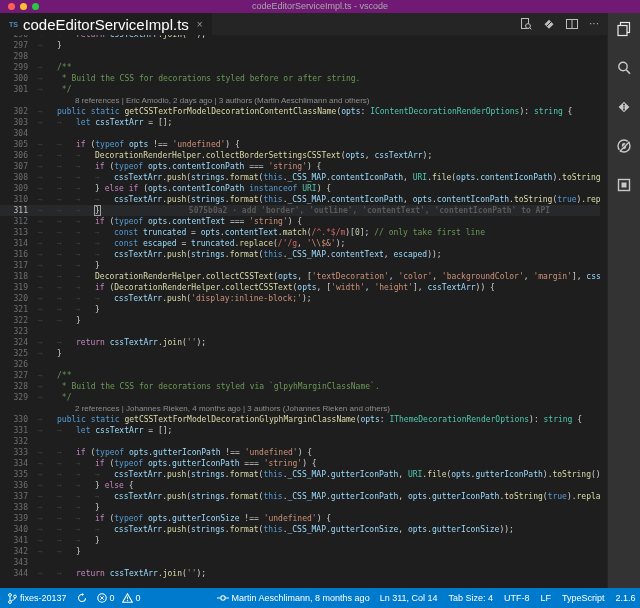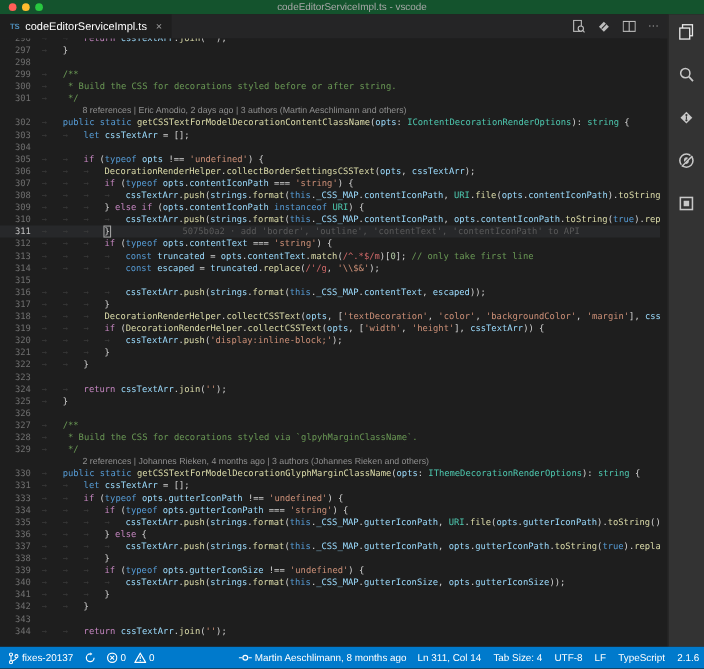--- a/index.html
+++ b/index.html
@@ -1,43 +1,43 @@
 <!DOCTYPE html>
 <html><head>
 <meta charset="utf-8">
 <style>
   html,body{margin:0;padding:0;background:#1e1e1e;}
   #window{position:relative;width:640px;height:608px;overflow:hidden;background:#1e1e1e;font-family:"Liberation Sans",sans-serif;}
   
-  #titlebar{position:absolute;top:0;left:0;right:0;height:13px;background:#14532d;display:flex;align-items:center;}
+  #titlebar{position:absolute;top:0;left:0;right:0;height:13px;background:#701a75;display:flex;align-items:center;}
   .traffic{position:absolute;left:8px;top:3px;display:flex;gap:5px;}
   .light{width:7px;height:7px;border-radius:50%;}
   #title-text{width:100%;text-align:center;font-size:9px;color:#a9a9a9;line-height:13px;}
   
   #tabbar{position:absolute;top:13px;left:0;right:33px;height:22px;background:#252526;display:flex;}
   #tab{background:#1e1e1e;height:100%;display:flex;align-items:center;padding:0 9px;gap:5px;}
   .ts-badge{font-size:7px;font-weight:bold;color:#4d8cb8;}
-  #tab-label{font-size:10px;color:#ffffff;}
+  #tab-label{font-size:15px;color:#ffffff;}
   .tab-close{font-size:10px;color:#9a9a9a;margin-left:3px;}
   #editor-actions{position:absolute;right:8px;top:0;height:22px;display:flex;align-items:center;gap:11px;}
   .action-ic{width:12px;height:12px;display:inline-block;}
   
   #editor{position:absolute;top:35px;left:0;width:600px;bottom:20px;overflow:hidden;background:#1e1e1e;
           font-family:"DejaVu Sans Mono","Liberation Mono",monospace;font-size:8px;}
   #editor-lines{margin-top:-6px;}
   .line{height:11px;line-height:11px;white-space:pre;position:relative;}
   .line.current{background:#27282a;}
   .gutter{display:inline-block;width:28px;padding-right:10px;text-align:right;color:#6f6f6f;font-size:8px;}
   .line.current .gutter{color:#c0c0c0;}
   .tab{display:inline-block;width:19px;color:#3b3b3b;}
   .tk-p{color:#d4d4d4}.tk-k{color:#c586c0}.tk-b{color:#569cd6}.tk-f{color:#dcdcaa}
   .tk-t{color:#4ec9b0}.tk-v{color:#9cdcfe}.tk-s{color:#ce9178}.tk-c{color:#6a9955}
   .tk-r{color:#d16969}.tk-n{color:#b5cea8}
   .tk-cur{color:#d4d4d4;outline:1px solid #9f9f9f;}
-  .blame{color:#5a5a5a;margin-left:66px;font-size:8px;}
+  .blame{color:#5a5a5a;margin-left:89px;font-size:8px;font-weight:bold;}
   .codelens{height:11px;line-height:11px;padding-left:75px;color:#8f8f8f;font-family:"Liberation Sans",sans-serif;font-size:8px;white-space:pre;}
   
   #activitybar{position:absolute;top:13px;right:0;width:33px;bottom:20px;background:#333333;border-left:1px solid #252525;display:flex;flex-direction:column;align-items:center;padding-top:6px;gap:19px;box-sizing:border-box;}
   .act-ic{width:20px;height:20px;display:flex;align-items:center;justify-content:center;}
   
   #statusbar{position:absolute;left:0;right:0;bottom:0;height:20px;background:#007acc;display:flex;align-items:center;color:#ffffff;font-size:9px;padding:0 8px;box-sizing:border-box;gap:10px;white-space:nowrap;}
   .sb-item{display:flex;align-items:center;gap:3px;}
   .sb-right{margin-left:auto;display:flex;align-items:center;gap:11px;}
   #sb-blame{margin-left:66px;}
   svg{display:block;}
@@ -101,38 +101,38 @@
         <div class="line"><span class="gutter">305</span><span class="tab">→</span><span class="tab">→</span><span class="tk-k">if</span><span class="tk-p"> (</span><span class="tk-b">typeof</span><span class="tk-p"> </span><span class="tk-v">opts</span><span class="tk-p"> !== </span><span class="tk-s">'undefined'</span><span class="tk-p">) {</span></div>
         <div class="line"><span class="gutter">306</span><span class="tab">→</span><span class="tab">→</span><span class="tab">→</span><span class="tk-f">DecorationRenderHelper</span><span class="tk-p">.</span><span class="tk-f">collectBorderSettingsCSSText</span><span class="tk-p">(</span><span class="tk-v">opts</span><span class="tk-p">, </span><span class="tk-v">cssTextArr</span><span class="tk-p">);</span></div>
         <div class="line"><span class="gutter">307</span><span class="tab">→</span><span class="tab">→</span><span class="tab">→</span><span class="tk-k">if</span><span class="tk-p"> (</span><span class="tk-b">typeof</span><span class="tk-p"> </span><span class="tk-v">opts</span><span class="tk-p">.</span><span class="tk-v">contentIconPath</span><span class="tk-p"> === </span><span class="tk-s">'string'</span><span class="tk-p">) {</span></div>
         <div class="line"><span class="gutter">308</span><span class="tab">→</span><span class="tab">→</span><span class="tab">→</span><span class="tab">→</span><span class="tk-v">cssTextArr</span><span class="tk-p">.</span><span class="tk-f">push</span><span class="tk-p">(</span><span class="tk-v">strings</span><span class="tk-p">.</span><span class="tk-f">format</span><span class="tk-p">(</span><span class="tk-b">this</span><span class="tk-p">.</span><span class="tk-v">_CSS_MAP</span><span class="tk-p">.</span><span class="tk-v">contentIconPath</span><span class="tk-p">, </span><span class="tk-t">URI</span><span class="tk-p">.</span><span class="tk-f">file</span><span class="tk-p">(</span><span class="tk-v">opts</span><span class="tk-p">.</span><span class="tk-v">contentIconPath</span><span class="tk-p">).</span><span class="tk-f">toString</span></div>
         <div class="line"><span class="gutter">309</span><span class="tab">→</span><span class="tab">→</span><span class="tab">→</span><span class="tk-p">} </span><span class="tk-k">else</span><span class="tk-p"> </span><span class="tk-k">if</span><span class="tk-p"> (</span><span class="tk-v">opts</span><span class="tk-p">.</span><span class="tk-v">contentIconPath</span><span class="tk-p"> </span><span class="tk-b">instanceof</span><span class="tk-p"> </span><span class="tk-t">URI</span><span class="tk-p">) {</span></div>
         <div class="line"><span class="gutter">310</span><span class="tab">→</span><span class="tab">→</span><span class="tab">→</span><span class="tab">→</span><span class="tk-v">cssTextArr</span><span class="tk-p">.</span><span class="tk-f">push</span><span class="tk-p">(</span><span class="tk-v">strings</span><span class="tk-p">.</span><span class="tk-f">format</span><span class="tk-p">(</span><span class="tk-b">this</span><span class="tk-p">.</span><span class="tk-v">_CSS_MAP</span><span class="tk-p">.</span><span class="tk-v">contentIconPath</span><span class="tk-p">, </span><span class="tk-v">opts</span><span class="tk-p">.</span><span class="tk-v">contentIconPath</span><span class="tk-p">.</span><span class="tk-f">toString</span><span class="tk-p">(</span><span class="tk-b">true</span><span class="tk-p">).</span><span class="tk-f">replace</span></div>
         <div class="line current"><span class="gutter">311</span><span class="tab">→</span><span class="tab">→</span><span class="tab">→</span><span class="tk-cur">}</span><span class="blame">5075b0a2 · add 'border', 'outline', 'contentText', 'contentIconPath' to API</span></div>
         <div class="line"><span class="gutter">312</span><span class="tab">→</span><span class="tab">→</span><span class="tab">→</span><span class="tk-k">if</span><span class="tk-p"> (</span><span class="tk-b">typeof</span><span class="tk-p"> </span><span class="tk-v">opts</span><span class="tk-p">.</span><span class="tk-v">contentText</span><span class="tk-p"> === </span><span class="tk-s">'string'</span><span class="tk-p">) {</span></div>
         <div class="line"><span class="gutter">313</span><span class="tab">→</span><span class="tab">→</span><span class="tab">→</span><span class="tab">→</span><span class="tk-b">const</span><span class="tk-p"> </span><span class="tk-v">truncated</span><span class="tk-p"> = </span><span class="tk-v">opts</span><span class="tk-p">.</span><span class="tk-v">contentText</span><span class="tk-p">.</span><span class="tk-f">match</span><span class="tk-p">(</span><span class="tk-r">/^.*$/m</span><span class="tk-p">)[</span><span class="tk-n">0</span><span class="tk-p">]; </span><span class="tk-c">// only take first line</span></div>
         <div class="line"><span class="gutter">314</span><span class="tab">→</span><span class="tab">→</span><span class="tab">→</span><span class="tab">→</span><span class="tk-b">const</span><span class="tk-p"> </span><span class="tk-v">escaped</span><span class="tk-p"> = </span><span class="tk-v">truncated</span><span class="tk-p">.</span><span class="tk-f">replace</span><span class="tk-p">(</span><span class="tk-r">/'/g</span><span class="tk-p">, </span><span class="tk-s">'\\$&amp;'</span><span class="tk-p">);</span></div>
-        <div class="line"><span class="gutter">315</span></div>
         <div class="line"><span class="gutter">316</span><span class="tab">→</span><span class="tab">→</span><span class="tab">→</span><span class="tab">→</span><span class="tk-v">cssTextArr</span><span class="tk-p">.</span><span class="tk-f">push</span><span class="tk-p">(</span><span class="tk-v">strings</span><span class="tk-p">.</span><span class="tk-f">format</span><span class="tk-p">(</span><span class="tk-b">this</span><span class="tk-p">.</span><span class="tk-v">_CSS_MAP</span><span class="tk-p">.</span><span class="tk-v">contentText</span><span class="tk-p">, </span><span class="tk-v">escaped</span><span class="tk-p">));</span></div>
         <div class="line"><span class="gutter">317</span><span class="tab">→</span><span class="tab">→</span><span class="tab">→</span><span class="tk-p">}</span></div>
         <div class="line"><span class="gutter">318</span><span class="tab">→</span><span class="tab">→</span><span class="tab">→</span><span class="tk-f">DecorationRenderHelper</span><span class="tk-p">.</span><span class="tk-f">collectCSSText</span><span class="tk-p">(</span><span class="tk-v">opts</span><span class="tk-p">, [</span><span class="tk-s">'textDecoration'</span><span class="tk-p">, </span><span class="tk-s">'color'</span><span class="tk-p">, </span><span class="tk-s">'backgroundColor'</span><span class="tk-p">, </span><span class="tk-s">'margin'</span><span class="tk-p">], </span><span class="tk-v">cssTextArr</span></div>
         <div class="line"><span class="gutter">319</span><span class="tab">→</span><span class="tab">→</span><span class="tab">→</span><span class="tk-k">if</span><span class="tk-p"> (</span><span class="tk-f">DecorationRenderHelper</span><span class="tk-p">.</span><span class="tk-f">collectCSSText</span><span class="tk-p">(</span><span class="tk-v">opts</span><span class="tk-p">, [</span><span class="tk-s">'width'</span><span class="tk-p">, </span><span class="tk-s">'height'</span><span class="tk-p">], </span><span class="tk-v">cssTextArr</span><span class="tk-p">)) {</span></div>
         <div class="line"><span class="gutter">320</span><span class="tab">→</span><span class="tab">→</span><span class="tab">→</span><span class="tab">→</span><span class="tk-v">cssTextArr</span><span class="tk-p">.</span><span class="tk-f">push</span><span class="tk-p">(</span><span class="tk-s">'display:inline-block;'</span><span class="tk-p">);</span></div>
         <div class="line"><span class="gutter">321</span><span class="tab">→</span><span class="tab">→</span><span class="tab">→</span><span class="tk-p">}</span></div>
         <div class="line"><span class="gutter">322</span><span class="tab">→</span><span class="tab">→</span><span class="tk-p">}</span></div>
         <div class="line"><span class="gutter">323</span></div>
         <div class="line"><span class="gutter">324</span><span class="tab">→</span><span class="tab">→</span><span class="tk-k">return</span><span class="tk-p"> </span><span class="tk-v">cssTextArr</span><span class="tk-p">.</span><span class="tk-f">join</span><span class="tk-p">(</span><span class="tk-s">''</span><span class="tk-p">);</span></div>
         <div class="line"><span class="gutter">325</span><span class="tab">→</span><span class="tk-p">}</span></div>
         <div class="line"><span class="gutter">326</span></div>
         <div class="line"><span class="gutter">327</span><span class="tab">→</span><span class="tk-c">/**</span></div>
         <div class="line"><span class="gutter">328</span><span class="tab">→</span><span class="tk-c"> * Build the CSS for decorations styled via `glpyhMarginClassName`.</span></div>
         <div class="line"><span class="gutter">329</span><span class="tab">→</span><span class="tk-c"> */</span></div>
         <div class="codelens">2 references | Johannes Rieken, 4 months ago | 3 authors (Johannes Rieken and others)</div>
         <div class="line"><span class="gutter">330</span><span class="tab">→</span><span class="tk-b">public</span><span class="tk-p"> </span><span class="tk-b">static</span><span class="tk-p"> </span><span class="tk-f">getCSSTextForModelDecorationGlyphMarginClassName</span><span class="tk-p">(</span><span class="tk-v">opts</span><span class="tk-p">: </span><span class="tk-t">IThemeDecorationRenderOptions</span><span class="tk-p">): </span><span class="tk-t">string</span><span class="tk-p"> {</span></div>
         <div class="line"><span class="gutter">331</span><span class="tab">→</span><span class="tab">→</span><span class="tk-b">let</span><span class="tk-p"> </span><span class="tk-v">cssTextArr</span><span class="tk-p"> = [];</span></div>
+        <div class="line"><span class="gutter">332</span></div>
         <div class="line"><span class="gutter">333</span><span class="tab">→</span><span class="tab">→</span><span class="tk-k">if</span><span class="tk-p"> (</span><span class="tk-b">typeof</span><span class="tk-p"> </span><span class="tk-v">opts</span><span class="tk-p">.</span><span class="tk-v">gutterIconPath</span><span class="tk-p"> !== </span><span class="tk-s">'undefined'</span><span class="tk-p">) {</span></div>
         <div class="line"><span class="gutter">334</span><span class="tab">→</span><span class="tab">→</span><span class="tab">→</span><span class="tk-k">if</span><span class="tk-p"> (</span><span class="tk-b">typeof</span><span class="tk-p"> </span><span class="tk-v">opts</span><span class="tk-p">.</span><span class="tk-v">gutterIconPath</span><span class="tk-p"> === </span><span class="tk-s">'string'</span><span class="tk-p">) {</span></div>
         <div class="line"><span class="gutter">335</span><span class="tab">→</span><span class="tab">→</span><span class="tab">→</span><span class="tab">→</span><span class="tk-v">cssTextArr</span><span class="tk-p">.</span><span class="tk-f">push</span><span class="tk-p">(</span><span class="tk-v">strings</span><span class="tk-p">.</span><span class="tk-f">format</span><span class="tk-p">(</span><span class="tk-b">this</span><span class="tk-p">.</span><span class="tk-v">_CSS_MAP</span><span class="tk-p">.</span><span class="tk-v">gutterIconPath</span><span class="tk-p">, </span><span class="tk-t">URI</span><span class="tk-p">.</span><span class="tk-f">file</span><span class="tk-p">(</span><span class="tk-v">opts</span><span class="tk-p">.</span><span class="tk-v">gutterIconPath</span><span class="tk-p">).</span><span class="tk-f">toString</span><span class="tk-p">()));</span></div>
         <div class="line"><span class="gutter">336</span><span class="tab">→</span><span class="tab">→</span><span class="tab">→</span><span class="tk-p">} </span><span class="tk-k">else</span><span class="tk-p"> {</span></div>
         <div class="line"><span class="gutter">337</span><span class="tab">→</span><span class="tab">→</span><span class="tab">→</span><span class="tab">→</span><span class="tk-v">cssTextArr</span><span class="tk-p">.</span><span class="tk-f">push</span><span class="tk-p">(</span><span class="tk-v">strings</span><span class="tk-p">.</span><span class="tk-f">format</span><span class="tk-p">(</span><span class="tk-b">this</span><span class="tk-p">.</span><span class="tk-v">_CSS_MAP</span><span class="tk-p">.</span><span class="tk-v">gutterIconPath</span><span class="tk-p">, </span><span class="tk-v">opts</span><span class="tk-p">.</span><span class="tk-v">gutterIconPath</span><span class="tk-p">.</span><span class="tk-f">toString</span><span class="tk-p">(</span><span class="tk-b">true</span><span class="tk-p">).</span><span class="tk-f">replace</span></div>
         <div class="line"><span class="gutter">338</span><span class="tab">→</span><span class="tab">→</span><span class="tab">→</span><span class="tk-p">}</span></div>
         <div class="line"><span class="gutter">339</span><span class="tab">→</span><span class="tab">→</span><span class="tab">→</span><span class="tk-k">if</span><span class="tk-p"> (</span><span class="tk-b">typeof</span><span class="tk-p"> </span><span class="tk-v">opts</span><span class="tk-p">.</span><span class="tk-v">gutterIconSize</span><span class="tk-p"> !== </span><span class="tk-s">'undefined'</span><span class="tk-p">) {</span></div>
         <div class="line"><span class="gutter">340</span><span class="tab">→</span><span class="tab">→</span><span class="tab">→</span><span class="tab">→</span><span class="tk-v">cssTextArr</span><span class="tk-p">.</span><span class="tk-f">push</span><span class="tk-p">(</span><span class="tk-v">strings</span><span class="tk-p">.</span><span class="tk-f">format</span><span class="tk-p">(</span><span class="tk-b">this</span><span class="tk-p">.</span><span class="tk-v">_CSS_MAP</span><span class="tk-p">.</span><span class="tk-v">gutterIconSize</span><span class="tk-p">, </span><span class="tk-v">opts</span><span class="tk-p">.</span><span class="tk-v">gutterIconSize</span><span class="tk-p">));</span></div>
         <div class="line"><span class="gutter">341</span><span class="tab">→</span><span class="tab">→</span><span class="tab">→</span><span class="tk-p">}</span></div>
         <div class="line"><span class="gutter">342</span><span class="tab">→</span><span class="tab">→</span><span class="tk-p">}</span></div>

